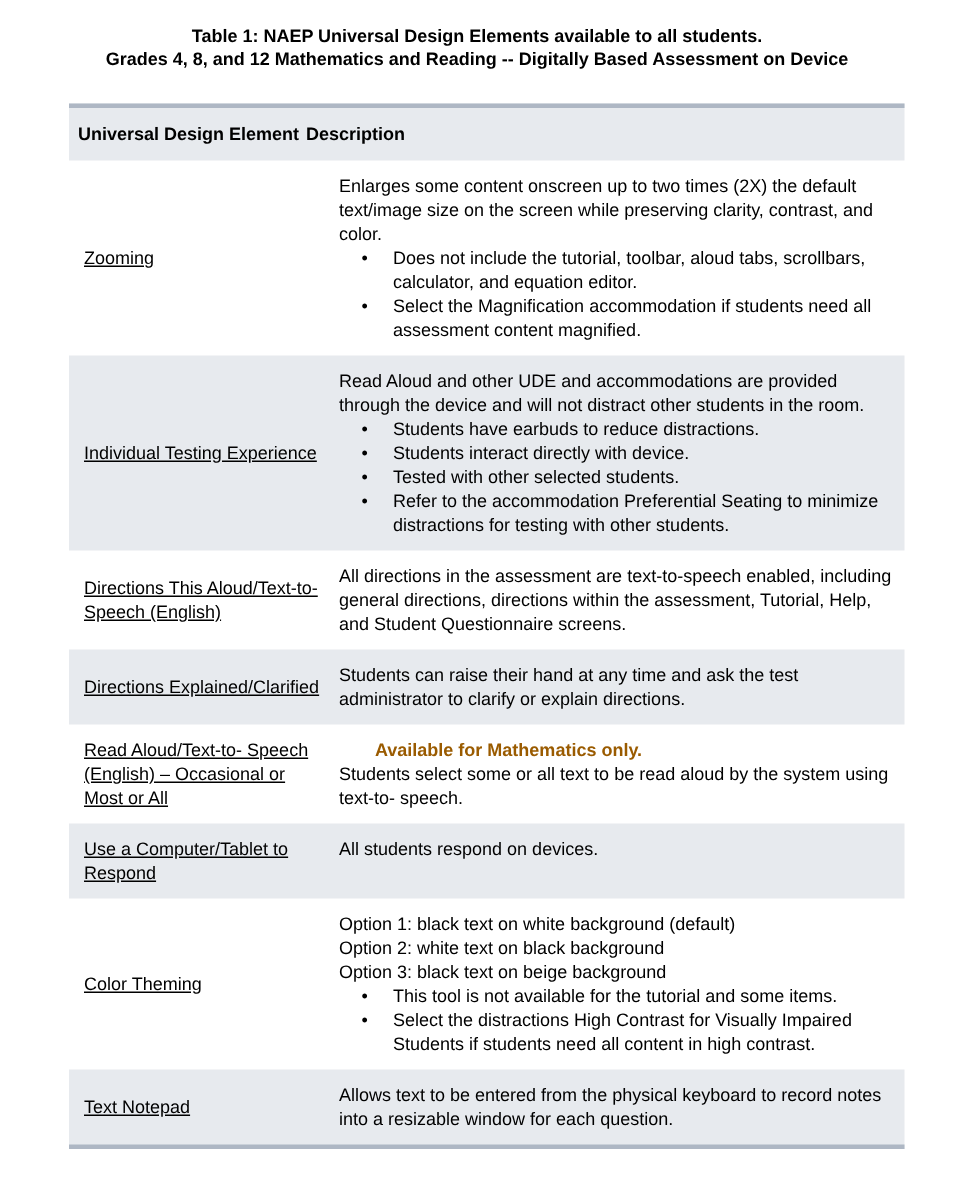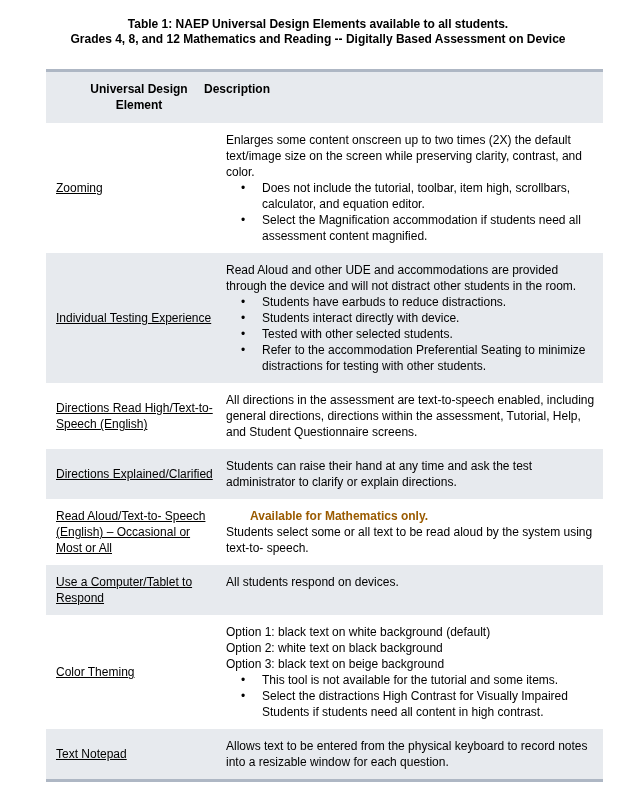--- a/index.html
+++ b/index.html
@@ -28,21 +28,21 @@
     width: 557px;
   }
   .thead {
     display: flex;
     background: var(--rowbg);
     border-top: 3px solid var(--border);
     padding: 9px 0 10px 0;
     font-weight: bold;
     line-height: 16px;
   }
-  .th-el { width: 158px; padding-left: 28px; text-align: center; }
+  .th-el { width: 158px; padding-left: 6px; }
   .th-desc { flex: 1; text-align: left; }
   .row { display: flex; }
   .tbody .row:nth-child(even) { background: var(--rowbg); }
   .tbody .row:last-child { border-bottom: 3px solid var(--border); }
   .cell-el {
     width: 168px;
     padding: 9px 0 9px 10px;
     display: flex;
     align-items: center;
     line-height: 16px;
@@ -75,42 +75,42 @@
     <div class="th-desc">Description</div>
   </div>
   <div class="tbody">
       <div class="row">
         <div class="cell-el">
           <span>Zooming</span>
         </div>
         <div class="cell-desc">
           <div class="para"><span>Enlarges some content onscreen up to two times (2X) the default text/image size on the screen while preserving clarity, contrast, and color.</span></div>
           <ul class="bullets">
-            <li><span>Does not include the tutorial, toolbar, item high, scrollbars, calculator, and equation editor.</span></li>
+            <li><span>Does not include the tutorial, toolbar, aloud tabs, scrollbars, calculator, and equation editor.</span></li>
             <li><span>Select the </span><span class="run-italic">Magnification</span><span> accommodation if students need all assessment content magnified.</span></li>
           </ul>
         </div>
       </div>
       <div class="row">
         <div class="cell-el">
           <span>Individual Testing Experience</span>
         </div>
         <div class="cell-desc">
           <div class="para"><span>Read Aloud and other UDE and accommodations are provided through the device and will not distract other students in the room.</span></div>
           <ul class="bullets">
             <li><span>Students have earbuds to reduce distractions.</span></li>
             <li><span>Students interact directly with device.</span></li>
             <li><span>Tested with other selected students.</span></li>
             <li><span>Refer to the accommodation </span><span class="run-italic">Preferential Seating</span><span> to minimize distractions for testing with other students.</span></li>
           </ul>
         </div>
       </div>
       <div class="row">
         <div class="cell-el">
-          <span>Directions Read High/Text-to-Speech (English)</span>
+          <span>Directions This Aloud/Text-to-Speech (English)</span>
         </div>
         <div class="cell-desc">
           <div class="para"><span>All directions in the assessment are text-to-speech enabled, including general directions, directions within the assessment, Tutorial, Help, and Student Questionnaire screens.</span></div>
         </div>
       </div>
       <div class="row">
         <div class="cell-el">
           <span>Directions Explained/Clarified</span>
         </div>
         <div class="cell-desc">

